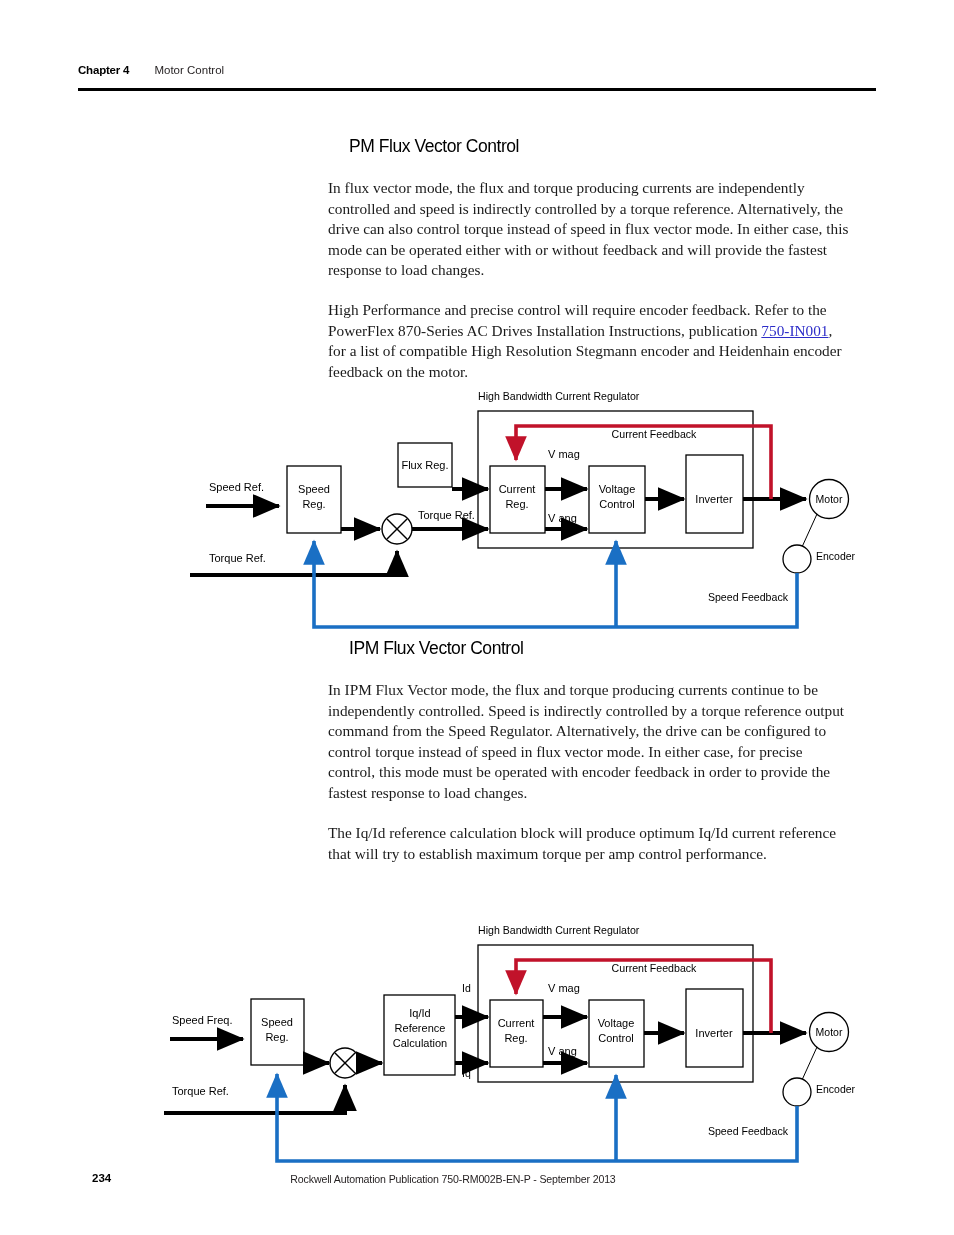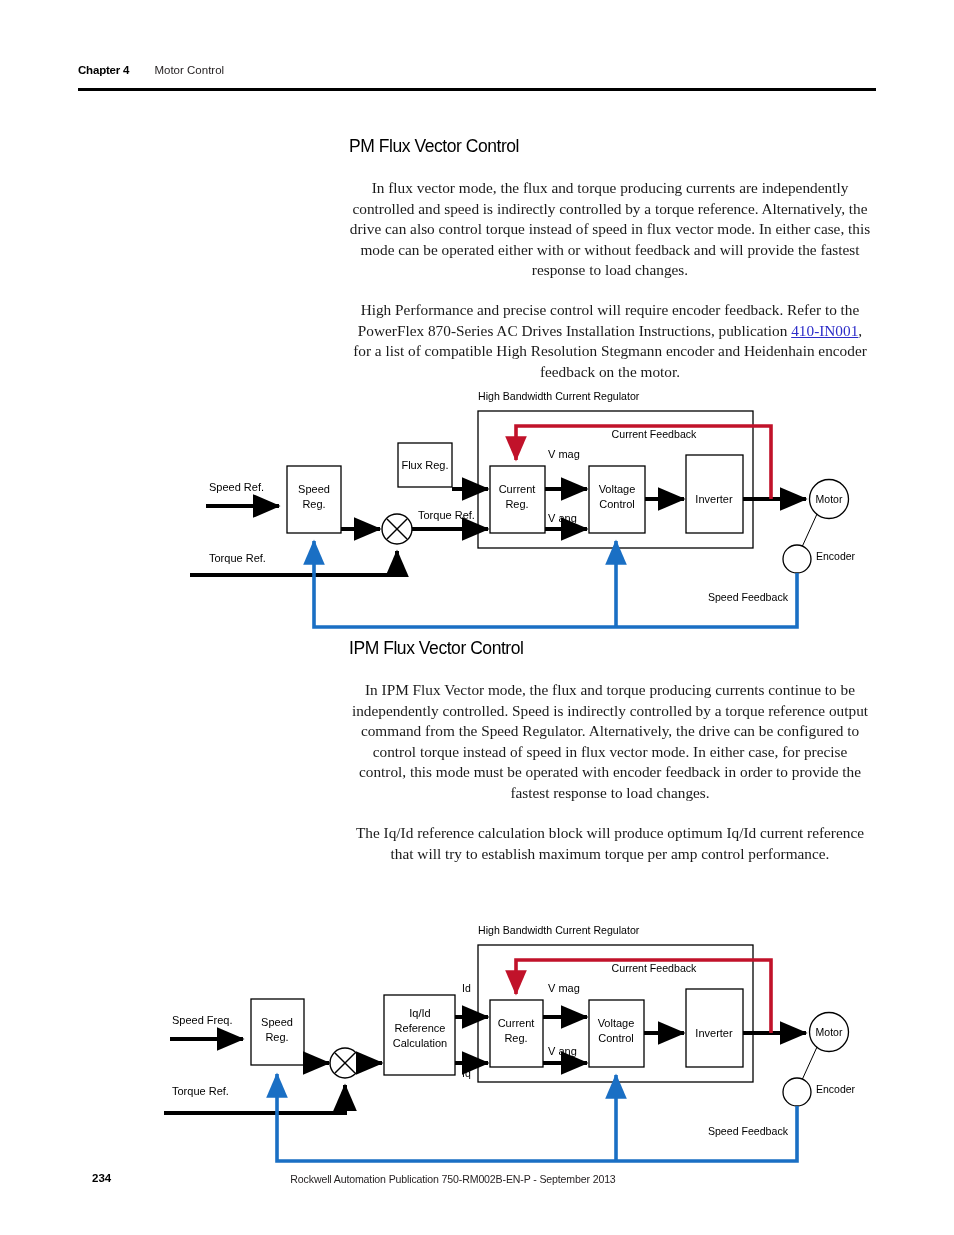--- a/index.html
+++ b/index.html
@@ -14,22 +14,22 @@
   .hdr{position:absolute;left:78px;top:64px;width:798px;
        font-family:"Liberation Sans",sans-serif;font-size:11.5px;}
   .hdr .chap{font-weight:bold;color:#000;letter-spacing:-0.2px;}
   .hdr .sect{margin-left:22px;color:#231f20;}
   .hdr-rule{position:absolute;left:78px;top:88px;width:798px;height:3px;background:#000;}
 
   
   .h1{position:absolute;left:349px;width:530px;
       font-family:"Liberation Sans",sans-serif;font-weight:normal;
       font-size:17.5px;letter-spacing:-0.45px;color:#000;}
-  .para{position:absolute;left:349px;width:522px;font-size:15.3px;
-        line-height:20.5px;color:#1a1a1a;text-align:center;}
+  .para{position:absolute;left:328px;width:522px;font-size:15.3px;
+        line-height:20.5px;color:#1a1a1a;text-align:left;}
   .capt{position:absolute;left:349px;width:522px;font-size:14px;
         font-weight:bold;color:#000;}
   .lnk{color:#2c2cc8;text-decoration:underline;}
 
   
   .fig{position:absolute;left:0;top:0;}
   svg text{font-family:"Liberation Sans",sans-serif;fill:#000;}
 
   
   .ft-num{position:absolute;left:92px;top:1172px;
@@ -46,21 +46,21 @@
   <div class="hdr">
     <span class="chap">Chapter 4</span>
     <span class="sect">Motor Control</span>
   </div>
   <div class="hdr-rule"></div>
 
   <div class="h1" style="top:136px">PM Flux Vector Control</div>
 
   <div class="para" style="top:178px">In flux vector mode, the flux and torque producing currents are independently controlled and speed is indirectly controlled by a torque reference. Alternatively, the drive can also control torque instead of speed in flux vector mode. In either case, this mode can be operated either with or without feedback and will provide the fastest response to load changes.</div>
 
-  <div class="para" style="top:300px"><span>High Performance and precise control will require encoder feedback. Refer to the PowerFlex 870-Series AC Drives Installation Instructions, publication </span><a class="lnk" href="#">410-IN001</a><span>, for a list of compatible High Resolution Stegmann encoder and Heidenhain encoder feedback on the motor.</span></div>
+  <div class="para" style="top:300px"><span>High Performance and precise control will require encoder feedback. Refer to the PowerFlex 870-Series AC Drives Installation Instructions, publication </span><a class="lnk" href="#">750-IN001</a><span>, for a list of compatible High Resolution Stegmann encoder and Heidenhain encoder feedback on the motor.</span></div>
 
   <svg class="fig" width="954" height="1235" viewBox="0 0 954 1235" style="pointer-events:none">
     <defs>
       <marker id="ah" markerWidth="8" markerHeight="8" refX="6.6" refY="3" orient="auto">
         <path d="M0,0 L7,3 L0,6 z" fill="#000"></path>
       </marker>
       <marker id="ahr" markerWidth="8" markerHeight="8" refX="6.6" refY="3" orient="auto">
         <path d="M0,0 L7,3 L0,6 z" fill="#c1122a"></path>
       </marker>
       <marker id="ahb" markerWidth="8" markerHeight="8" refX="6.6" refY="3" orient="auto">

